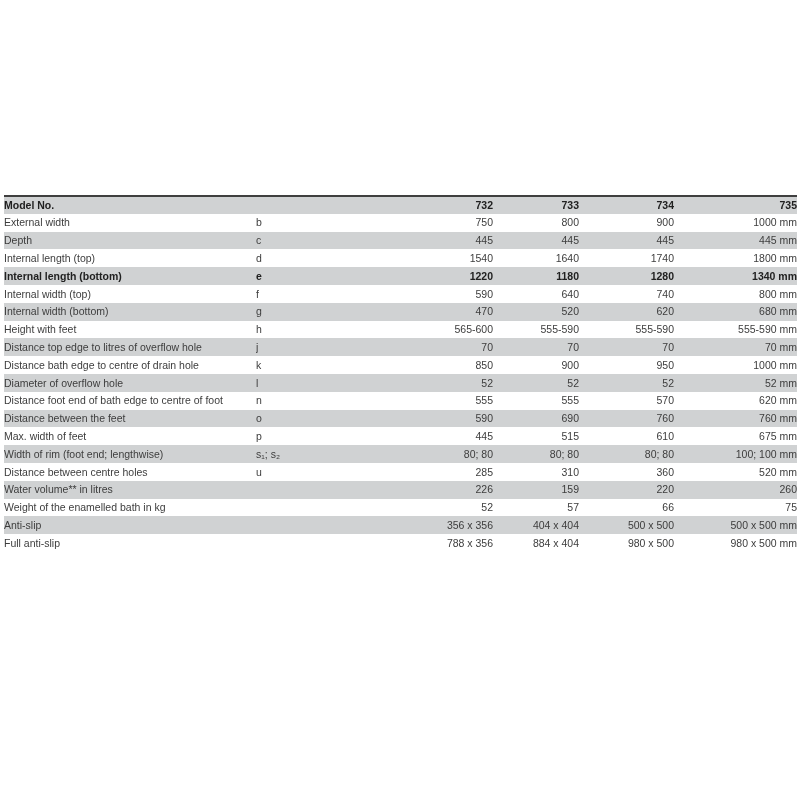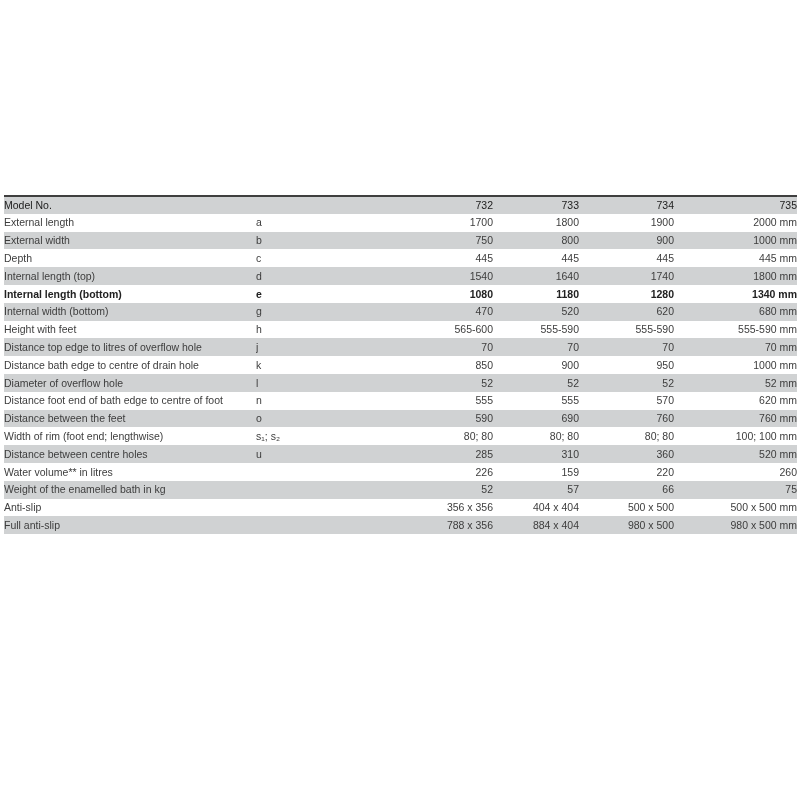--- a/index.html
+++ b/index.html
@@ -40,21 +40,21 @@
     overflow: hidden;
     white-space: nowrap;
     box-sizing: border-box;
   }
   thead tr { background: #d0d2d3; }
   tbody tr { background: #ffffff; }
   tbody tr:nth-child(even) { background: #d0d2d3; }
   .label-cell  { text-align: left;  padding-left: 4px; }
   .letter-cell { text-align: left; }
   .value-cell  { text-align: right; padding-right: 4px; }
-  thead th { font-weight: normal; color: #212121; }
+  thead th { font-weight: bold; color: #212121; }
   tr.bold-row td { font-weight: bold; color: #212121; margin-left: 33px; }
 </style>
 </head>
 <body>
 
 <div class="page">
 
   <table class="spec-table">
     <colgroup>
       <col class="c-label">
@@ -68,28 +68,20 @@
       <tr>
         <th class="label-cell">Model No.</th>
         <th class="letter-cell"></th>
         <th class="value-cell">732</th>
         <th class="value-cell">733</th>
         <th class="value-cell">734</th>
         <th class="value-cell">735</th>
       </tr>
     </thead>
     <tbody>
-    <tr>
-      <td class="label-cell">External length</td>
-      <td class="letter-cell">a</td>
-      <td class="value-cell">1700</td>
-      <td class="value-cell">1800</td>
-      <td class="value-cell">1900</td>
-      <td class="value-cell">2000 mm</td>
-    </tr>
 
     <tr>
       <td class="label-cell">External width</td>
       <td class="letter-cell">b</td>
       <td class="value-cell">750</td>
       <td class="value-cell">800</td>
       <td class="value-cell">900</td>
       <td class="value-cell">1000 mm</td>
     </tr>
 
@@ -107,26 +99,34 @@
       <td class="letter-cell">d</td>
       <td class="value-cell">1540</td>
       <td class="value-cell">1640</td>
       <td class="value-cell">1740</td>
       <td class="value-cell">1800 mm</td>
     </tr>
 
     <tr class="bold-row">
       <td class="label-cell">Internal length (bottom)</td>
       <td class="letter-cell">e</td>
-      <td class="value-cell">1080</td>
+      <td class="value-cell">1220</td>
       <td class="value-cell">1180</td>
       <td class="value-cell">1280</td>
       <td class="value-cell">1340 mm</td>
     </tr>
 
+    <tr>
+      <td class="label-cell">Internal width (top)</td>
+      <td class="letter-cell">f</td>
+      <td class="value-cell">590</td>
+      <td class="value-cell">640</td>
+      <td class="value-cell">740</td>
+      <td class="value-cell">800 mm</td>
+    </tr>
 
     <tr>
       <td class="label-cell">Internal width (bottom)</td>
       <td class="letter-cell">g</td>
       <td class="value-cell">470</td>
       <td class="value-cell">520</td>
       <td class="value-cell">620</td>
       <td class="value-cell">680 mm</td>
     </tr>
 
@@ -179,20 +179,28 @@
 
     <tr>
       <td class="label-cell">Distance between the feet</td>
       <td class="letter-cell">o</td>
       <td class="value-cell">590</td>
       <td class="value-cell">690</td>
       <td class="value-cell">760</td>
       <td class="value-cell">760 mm</td>
     </tr>
 
+    <tr>
+      <td class="label-cell">Max. width of feet</td>
+      <td class="letter-cell">p</td>
+      <td class="value-cell">445</td>
+      <td class="value-cell">515</td>
+      <td class="value-cell">610</td>
+      <td class="value-cell">675 mm</td>
+    </tr>
 
     <tr>
       <td class="label-cell">Width of rim (foot end; lengthwise)</td>
       <td class="letter-cell">s₁; s₂</td>
       <td class="value-cell">80; 80</td>
       <td class="value-cell">80; 80</td>
       <td class="value-cell">80; 80</td>
       <td class="value-cell">100; 100 mm</td>
     </tr>
 

